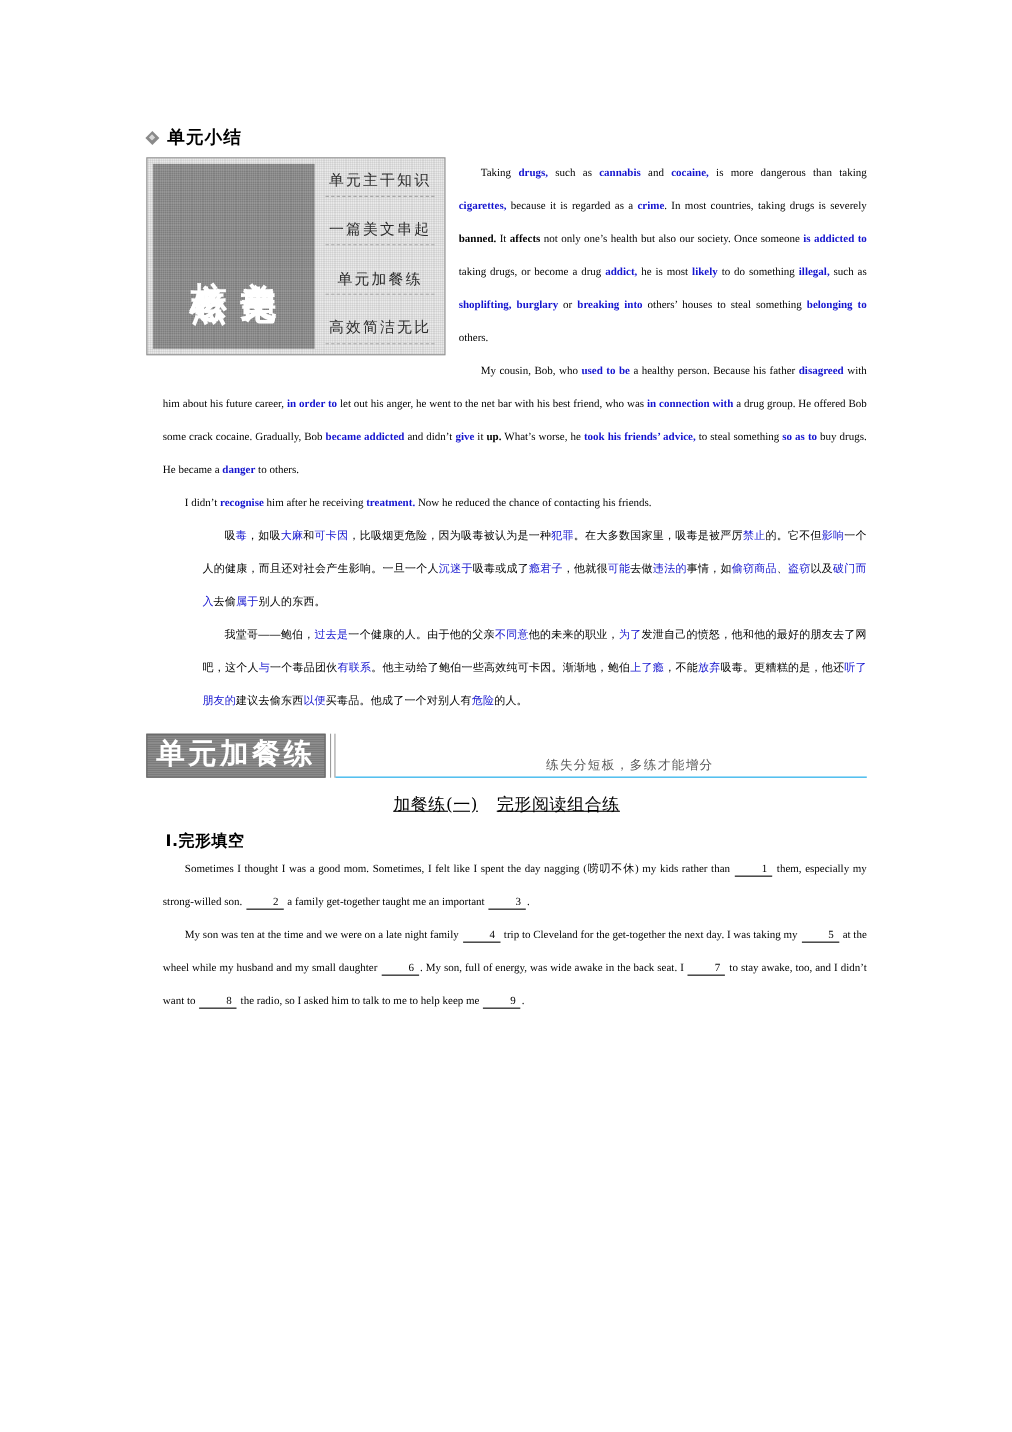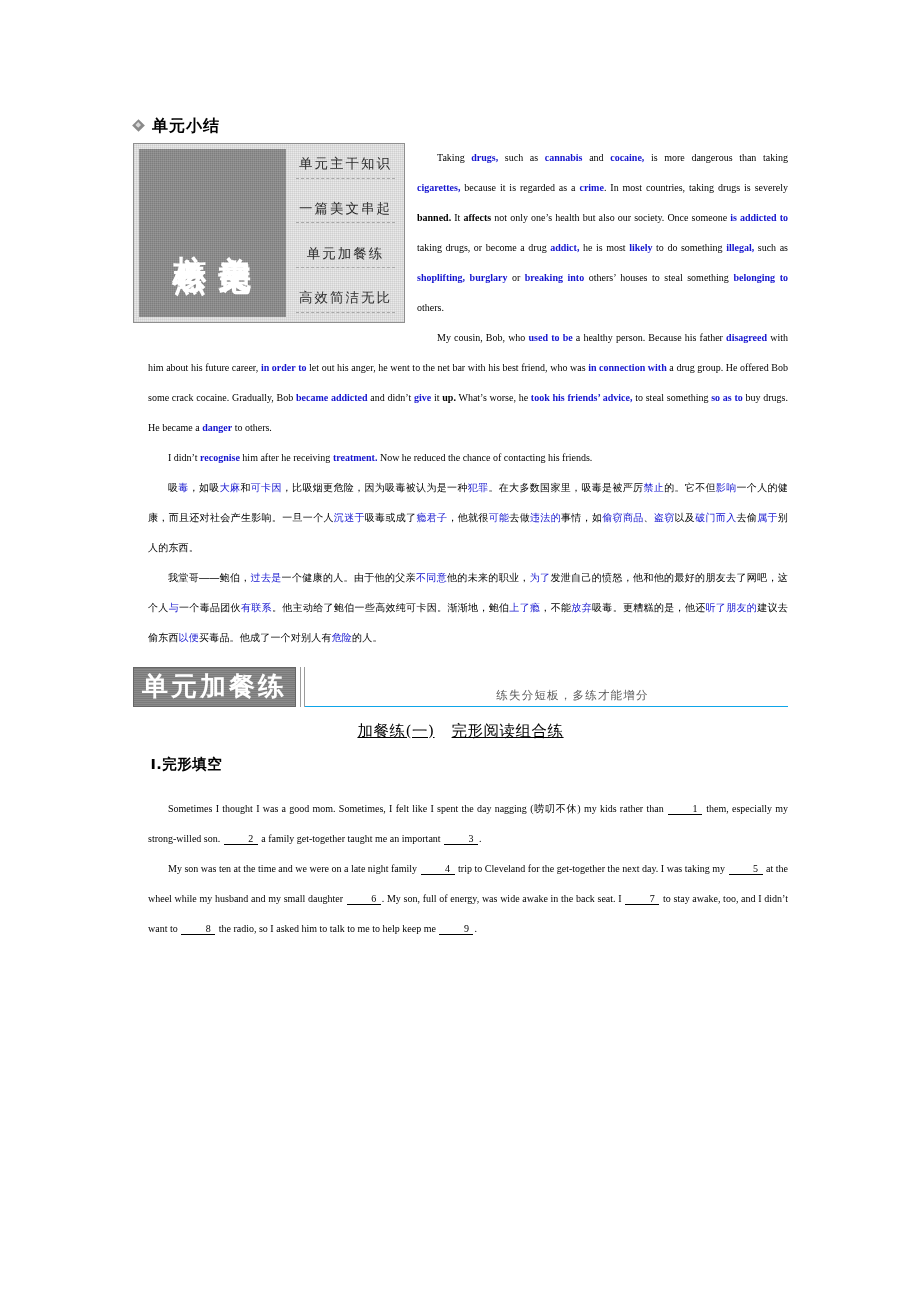--- a/index.html
+++ b/index.html
@@ -136,20 +136,21 @@
     text-justify: inter-word;
     margin: 0;
     padding-left: 15px;
   }
   .para.en { text-indent: 2em; }
   .para.cn {
     font-family: Liberation Sans, sans-serif;
     text-indent: 2em;
     text-align: justify;
     letter-spacing: 0.2px;
+    margin-left: 36px;
   }
   b.blue { color: #1414cf; font-weight: bold; }
   b.blk  { color: #000000; font-weight: bold; }
   span.cnblue { color: #1414cf; }
 
   
   .jcl-header {
     margin-top: 14px;
     display: flex;
     align-items: flex-end;
@@ -203,21 +204,21 @@
     letter-spacing: 0.5px;
     text-decoration: underline;
   }
   .jcl-title .gap { display:inline-block; width: 1.1em; }
 
   .part-title {
     font-family: "DejaVu Sans", "Liberation Sans", sans-serif;
     font-weight: bold;
     font-size: 14.5px;
     margin-top: 13px;
-    margin-bottom: 20px;
+    margin-bottom: 2px;
     text-indent: 1.2em;
     letter-spacing: 0.5px;
   }
 
   .blank {
     display: inline-block;
     min-width: 34px;
     text-align: center;
     border-bottom: 1px solid #000;
     line-height: 1;

